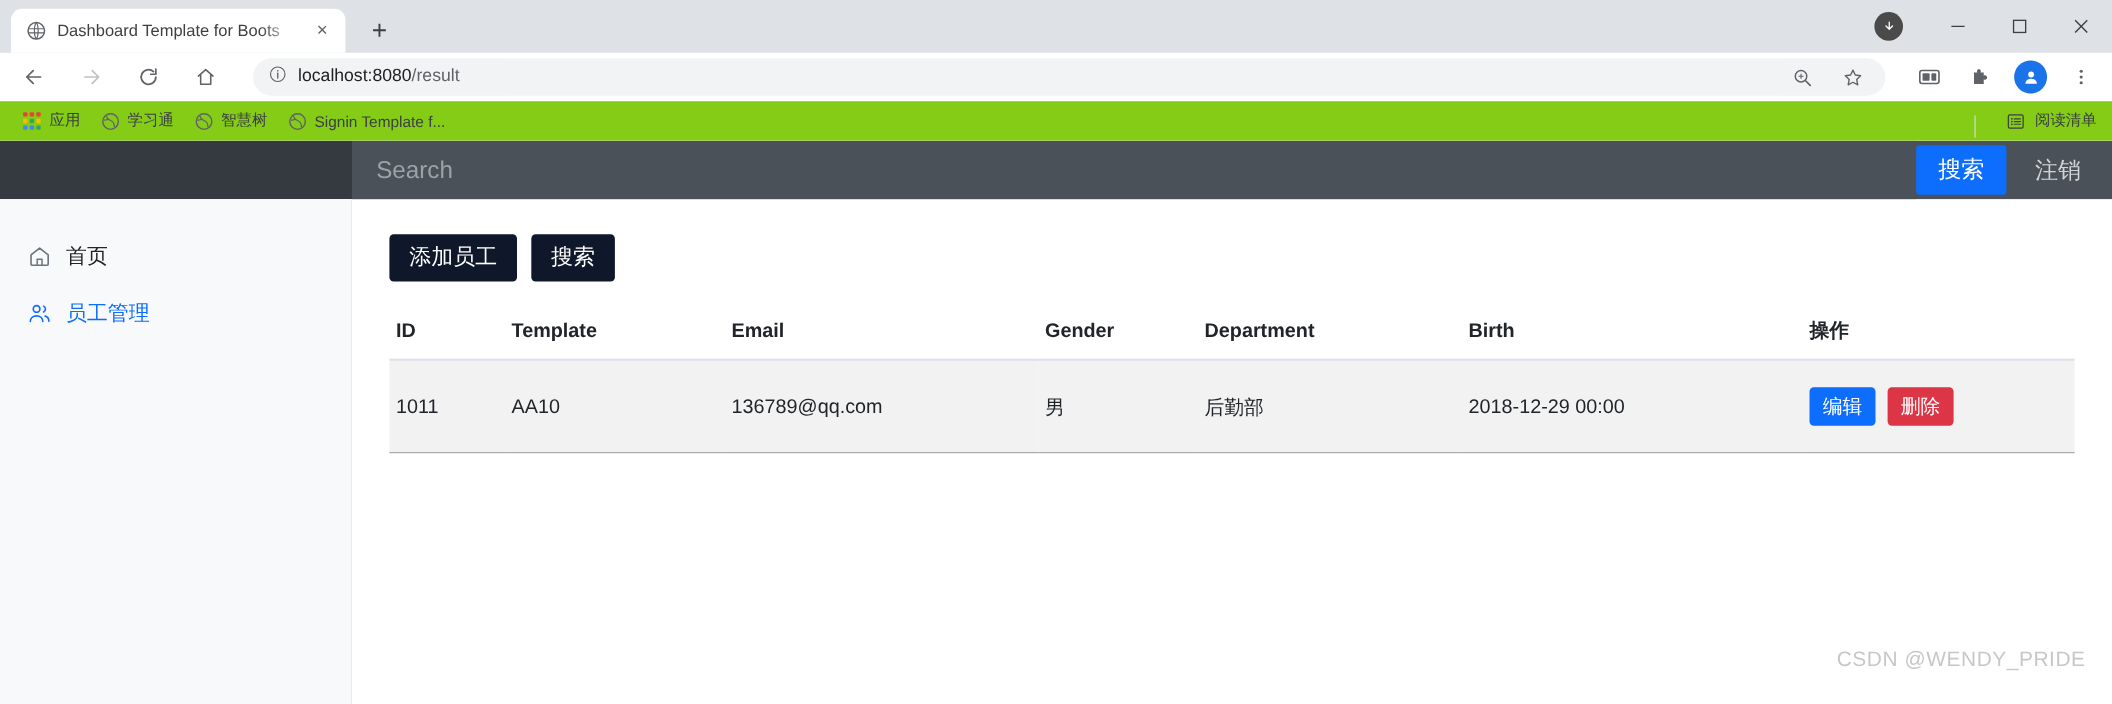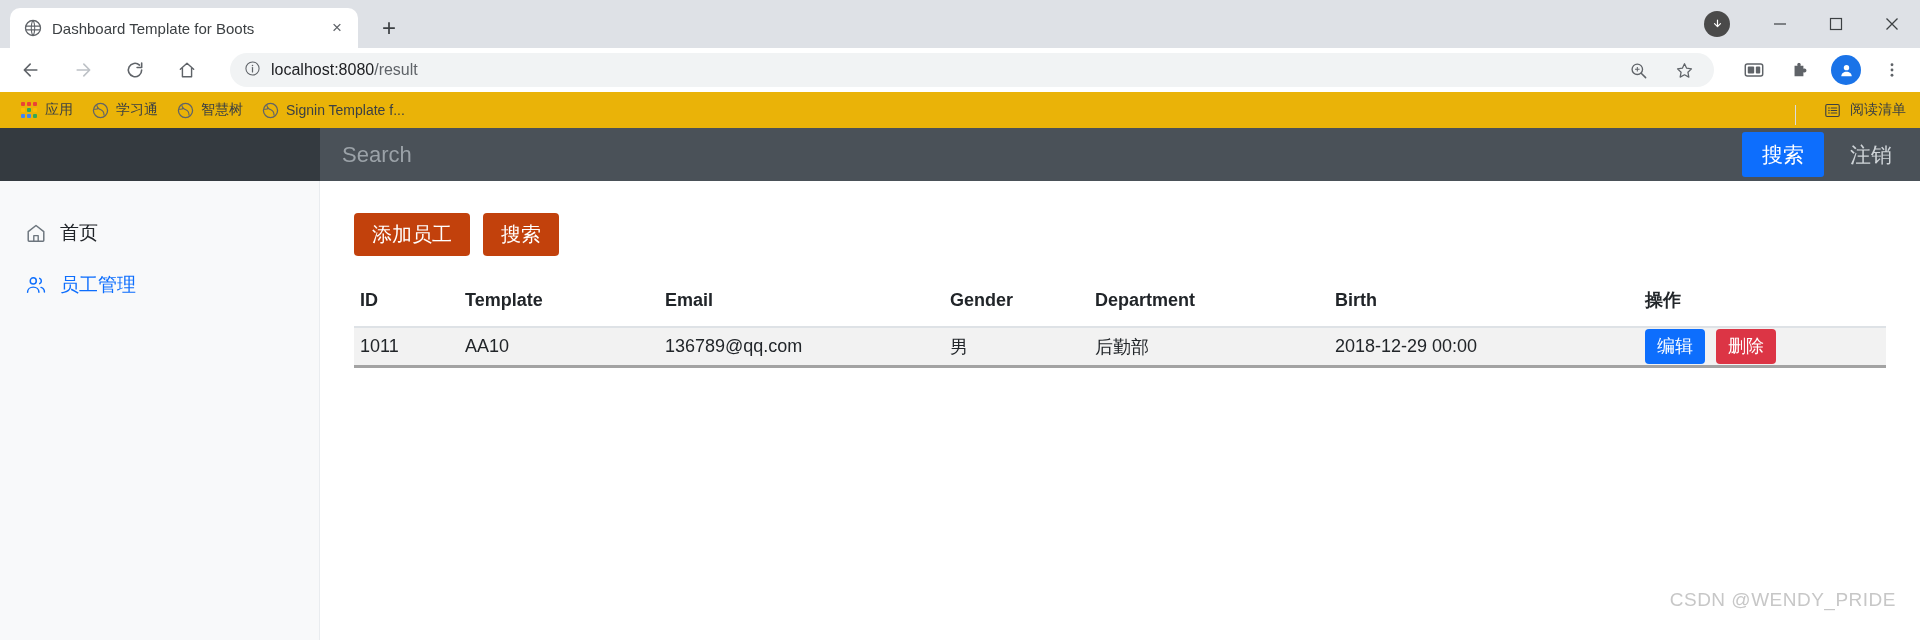--- a/index.html
+++ b/index.html
@@ -17,21 +17,21 @@
   .tabstrip {
     height: 48px;
     background: #dee1e6;
     display: flex;
     align-items: flex-end;
     padding-left: 10px;
     position: relative;
   }
   .tab {
     height: 40px;
-    width: 348px;
+    width: 304px;
     background: #ffffff;
     border-radius: 10px 10px 0 0;
     display: flex;
     align-items: center;
     padding: 0 10px 0 14px;
     gap: 10px;
   }
   .tab-favicon { width: 18px; height: 18px; flex: 0 0 18px; }
   .tab-title {
     font-size: 15px;
@@ -123,21 +123,21 @@
   .avatar-btn {
     width: 30px; height: 30px;
     border-radius: 50%;
     background: #1a73e8;
     display: flex; align-items: center; justify-content: center;
     color: #ffffff;
   }
 
   .bookmarks {
     height: 36px;
-    background: #eab308;
+    background: #84cc16;
     display: flex;
     align-items: center;
     padding: 0 12px;
     gap: 2px;
     position: relative;
   }
   .bm {
     display: flex;
     align-items: center;
     gap: 7px;
@@ -248,21 +248,21 @@
     padding: 13px 0 13px 24px;
     font-size: 19px;
     color: #212529;
   }
   .side-item.active { color: #0d6efd; }
   .side-ico { width: 24px; height: 24px; flex: 0 0 24px; display: flex; align-items: center; justify-content: center; }
 
   .content { flex: 1; padding: 32px 34px 0 34px; }
   .btn-row { display: flex; gap: 13px; margin-bottom: 24px; }
   .btn-green {
-    background: #c2410c;
+    background: #0f172a;
     color: #ffffff;
     border: none;
     font-size: 20px;
     padding: 9px 18px;
     border-radius: 4px;
     font-family: "Liberation Sans", sans-serif;
     line-height: 1.25;
   }
 
   table.data { width: 100%; border-collapse: collapse; }
@@ -270,22 +270,22 @@
     text-align: left;
     font-size: 18px;
     font-weight: bold;
     color: #212529;
     padding: 8px 6px 14px 6px;
     border-bottom: 2px solid #dee2e6;
   }
   table.data td {
     font-size: 18px;
     color: #212529;
-    padding: 1px 6px;
-    border-bottom: 3px solid #a3a3a3;
+    padding: 24px 6px;
+    border-bottom: 1px solid #a3a3a3;
     vertical-align: middle;
   }
   table.data tbody tr { background: #f2f2f2; }
   .col-id { width: 105px; }
   .col-last { width: 200px; }
   .col-email { width: 285px; }
   .col-gender { width: 145px; margin-left: 10px; }
   .col-dept { width: 240px; }
   .col-birth { width: 310px; }
   .btn-sm {

